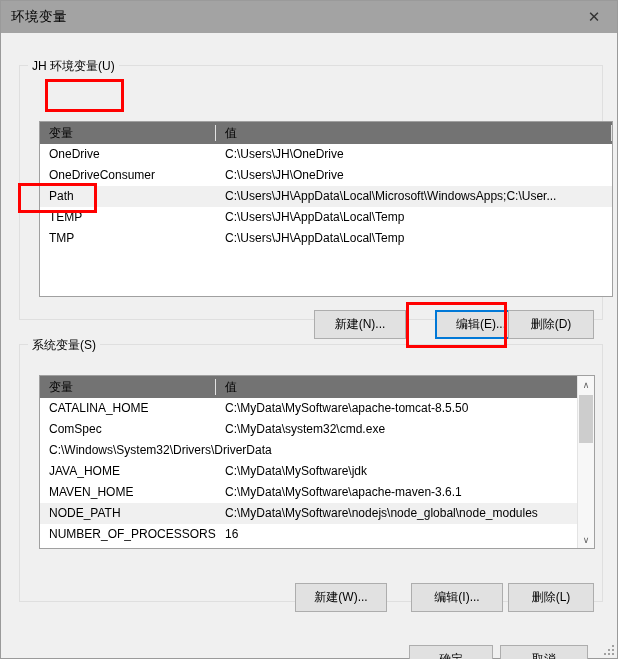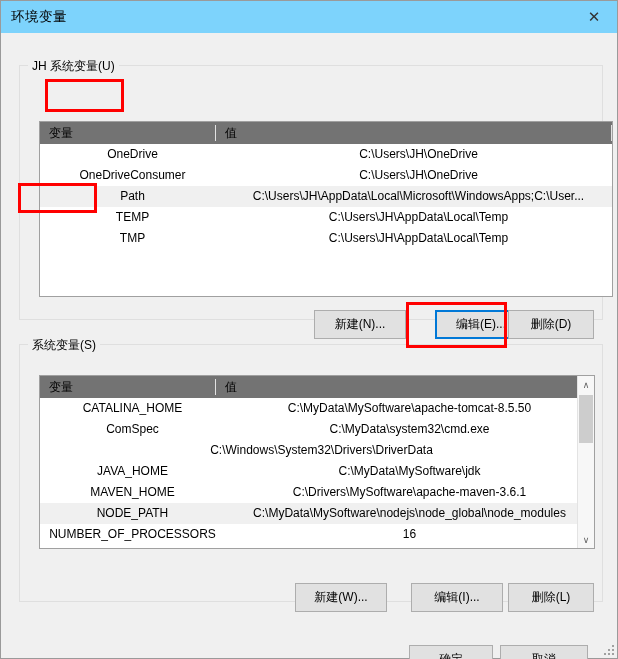--- a/index.html
+++ b/index.html
@@ -23,21 +23,21 @@
     height: 659px;
     box-sizing: border-box;
     border: 1px solid #9a9a9a;
     background: #f0f0f0;
     display: flex;
     flex-direction: column;
   }
   
   .titlebar {
     height: 32px;
-    background: #7dd3fc;
+    background: #a3a3a3;
     display: flex;
     align-items: center;
     flex: 0 0 auto;
     position: relative;
   }
   .title-text {
     margin-left: 10px;
     font-size: 13.5px;
     color: #000;
     letter-spacing: .5px;
@@ -130,21 +130,20 @@
   .lv-row .td {
     font-size: 12px;
     color: #000;
     padding-left: 9px;
     box-sizing: border-box;
     height: 21px;
     line-height: 21px;
     white-space: nowrap;
     overflow: hidden;
     text-overflow: clip;
-    text-align: center;
   }
 
   
   .scrollbar {
     position: absolute;
     right: 0; top: 0;
     width: 17px;
     height: 100%;
     background: #f7f7f7;
     border-left: 1px solid #e3e3e3;
@@ -233,21 +232,21 @@
   <div class="titlebar">
     <div class="title-text">环境变量</div>
     <div class="close-btn">
       <span class="close-glyph">✕</span>
     </div>
   </div>
 
   <div class="body">
 
     <div class="groupbox" id="user-group">
-      <div class="group-legend">JH 系统变量(U)</div>
+      <div class="group-legend">JH 环境变量(U)</div>
 
       <div class="listview" id="user-list">
         <div class="lv-header">
           <div class="th col-name">变量<span class="th-sep"></span></div>
           <div class="th col-value">值<span class="th-sep"></span></div>
         </div>
         <div class="lv-rows" id="user-rows">
             <div class="lv-row">
               <div class="td col-name">OneDrive</div>
               <div class="td col-value">C:\Users\JH\OneDrive</div>
@@ -295,21 +294,21 @@
             </div>
             <div class="lv-row">
               <div class="td col-value">C:\Windows\System32\Drivers\DriverData</div>
             </div>
             <div class="lv-row">
               <div class="td col-name">JAVA_HOME</div>
               <div class="td col-value">C:\MyData\MySoftware\jdk</div>
             </div>
             <div class="lv-row">
               <div class="td col-name">MAVEN_HOME</div>
-              <div class="td col-value">C:\Drivers\MySoftware\apache-maven-3.6.1</div>
+              <div class="td col-value">C:\MyData\MySoftware\apache-maven-3.6.1</div>
             </div>
             <div class="lv-row selected">
               <div class="td col-name">NODE_PATH</div>
               <div class="td col-value">C:\MyData\MySoftware\nodejs\node_global\node_modules</div>
             </div>
             <div class="lv-row">
               <div class="td col-name">NUMBER_OF_PROCESSORS</div>
               <div class="td col-value">16</div>
             </div>
           </div>

